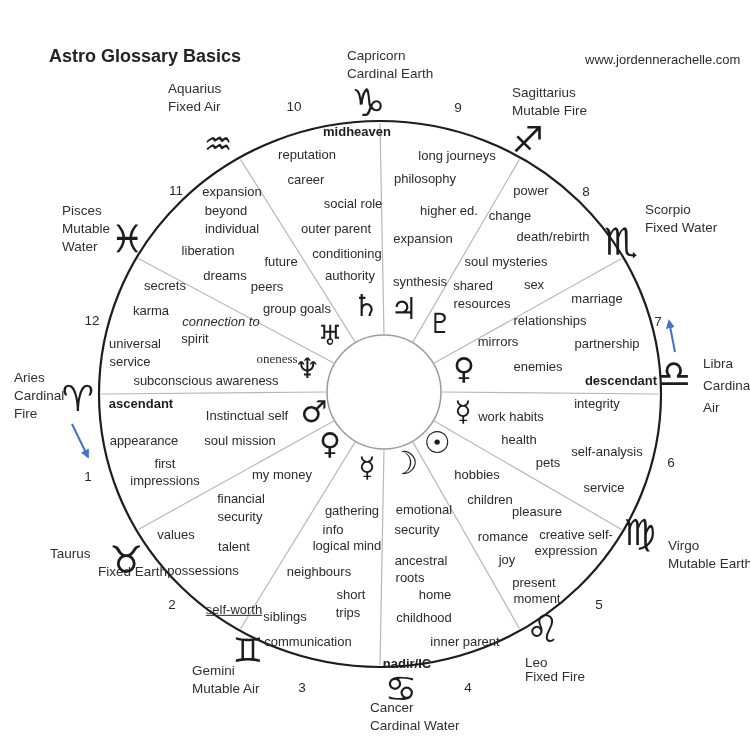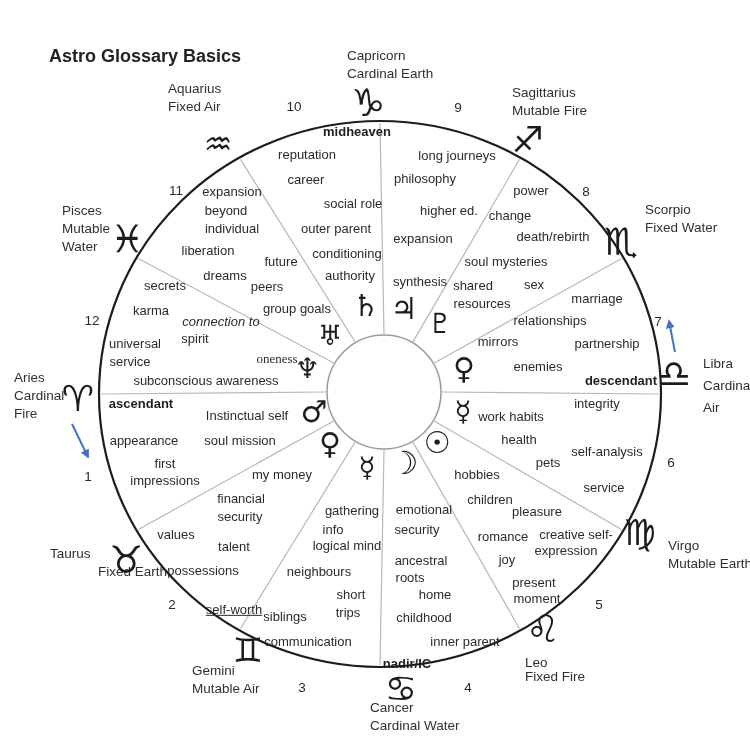--- a/index.html
+++ b/index.html
@@ -45,20 +45,21 @@
     left: 585px; top: 52px;
     font-size: 13px;
     color: #2b2b2b;
   }
 </style>
 </head>
 <body>
 
 <div id="stage">
   <h1 id="page-title">Astro Glossary Basics</h1>
+  <div id="website-url">www.jordennerachelle.com</div>
 
   <svg id="wheel-svg" width="750" height="743" viewBox="0 0 750 743">
     <defs>
       <marker id="arrowhead" viewBox="0 0 10 10" refX="8" refY="5" markerWidth="4.5" markerHeight="4.5" orient="auto-start-reverse">
         <path id="arrowhead-path" d="M0,0 L10,5 L0,10 z" fill="#4472c4"></path>
       </marker>
     </defs>
     <ellipse id="outer-ring" cx="380" cy="394" rx="281" ry="273" fill="none" stroke="#1d1d1d" stroke-width="2.2"></ellipse>
     <circle id="inner-ring" cx="384" cy="392" r="57" fill="#ffffff" stroke="#9a9a9a" stroke-width="1.5"></circle>
     <g id="cusp-lines">

